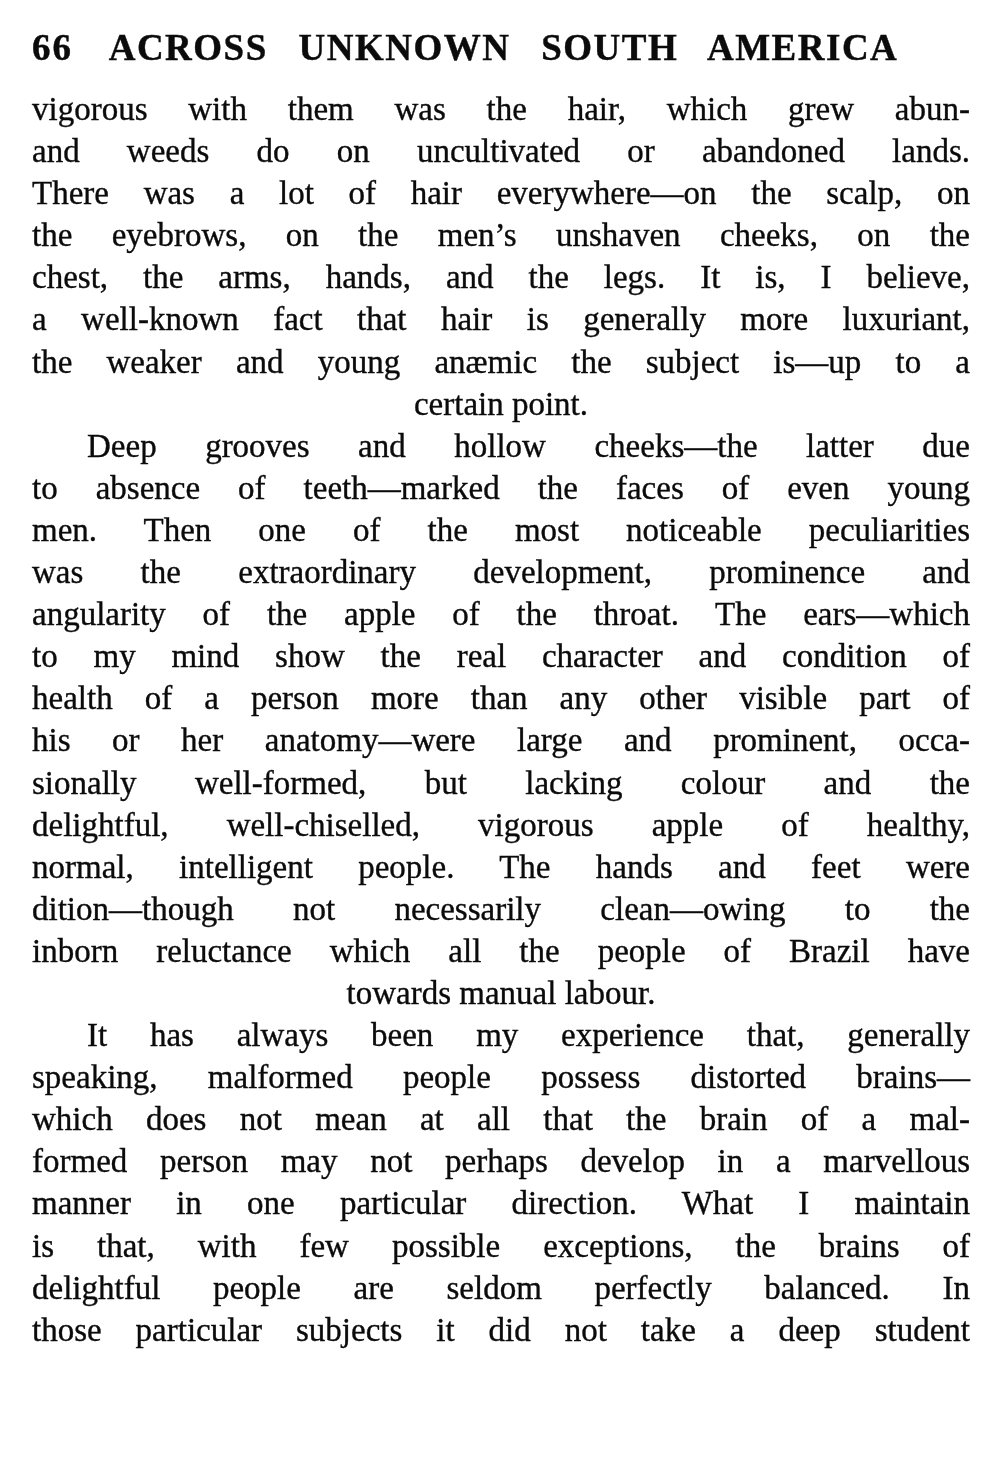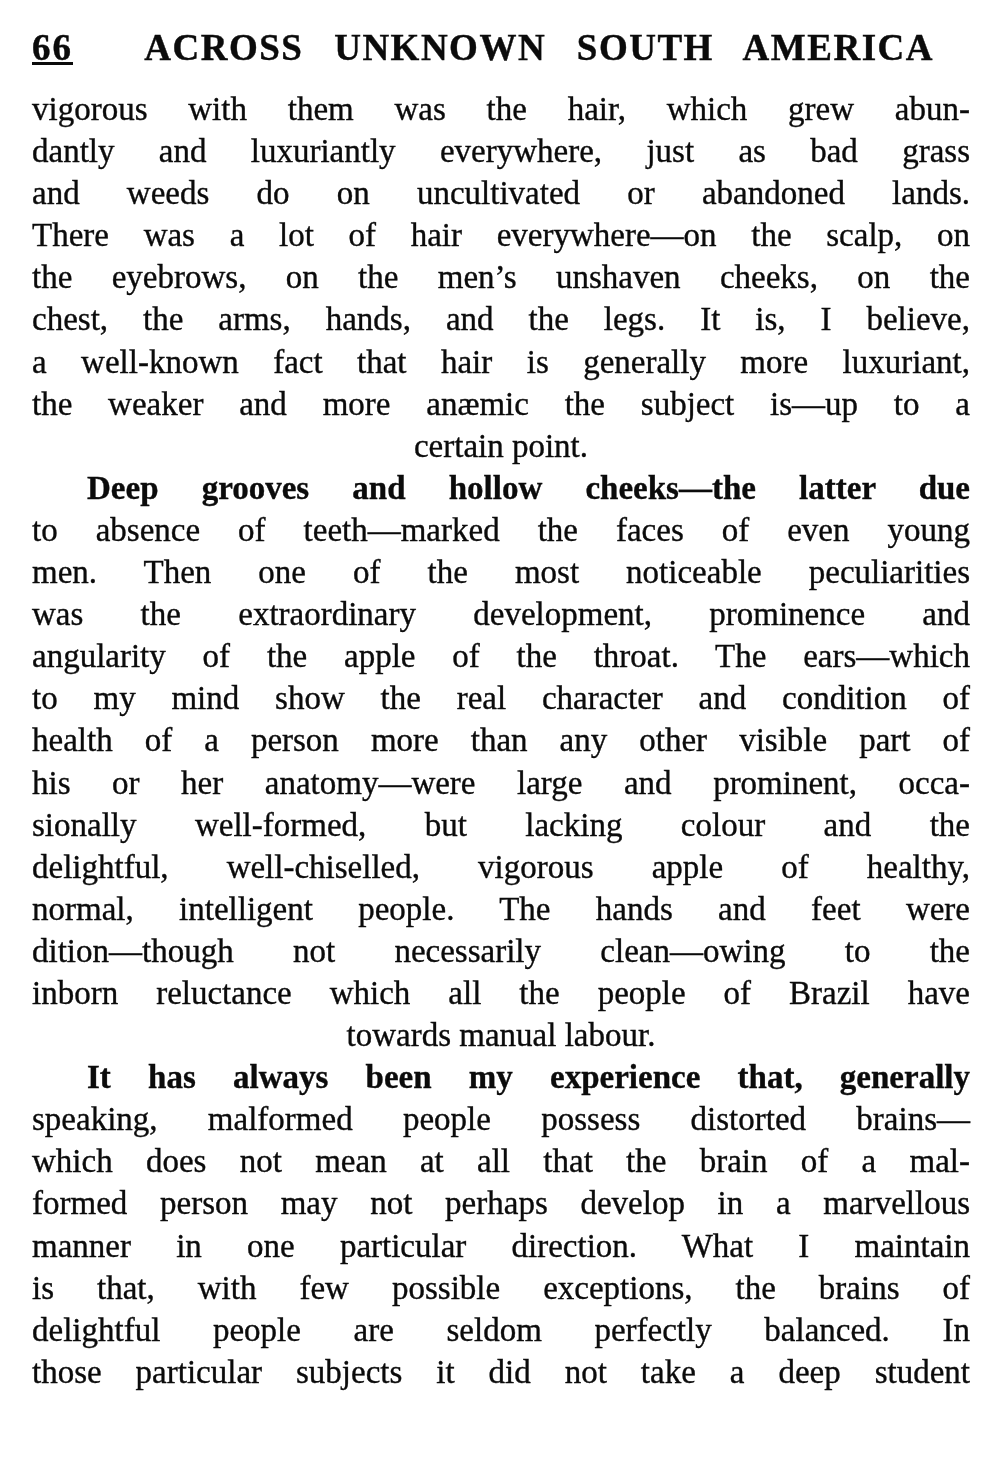--- a/index.html
+++ b/index.html
@@ -23,25 +23,24 @@
     align-items: baseline;
     font-weight: bold;
     font-size: 37px;
     line-height: 44px;
     -webkit-text-stroke: 0.4px currentColor;
     margin-bottom: 18px;
   }
   .page-number {
     flex: 0 0 auto;
     letter-spacing: 2px;
-    text-decoration: underline;
   }
   .running-title {
     flex: 1 1 auto;
-    text-align: right;
+    text-align: center;
     letter-spacing: 1.5px;
     word-spacing: 20px;
     padding-right: 36px;
   }
   .body-text {
     font-size: 33px;
     -webkit-text-stroke: 0.35px currentColor;
   }
   .line {
     height: 42.1px;
@@ -49,40 +48,38 @@
     white-space: nowrap;
     text-align: center;
   }
   .line.j {
     white-space: normal;
     text-align: justify;
     text-align-last: justify;
   }
   .line.indent {
     text-indent: 55px;
-    font-weight: bold;
   }
 </style>
 </head>
 <body>
 
 <div class="page">
   <div class="running-header">
     <span class="page-number">66</span>
     <span class="running-title">ACROSS UNKNOWN SOUTH AMERICA</span>
   </div>
   <div class="body-text" id="body-text">
       <div class="line j">vigorous with them was the hair, which grew abun-</div>
-      <div class="line j">dantly and luxuriantly everywhere, just as bad grass</div>
       <div class="line j">and weeds do on uncultivated or abandoned lands.</div>
       <div class="line j">There was a lot of hair everywhere—on the scalp, on</div>
       <div class="line j">the eyebrows, on the men’s unshaven cheeks, on the</div>
       <div class="line j">chest, the arms, hands, and the legs.  It is, I believe,</div>
       <div class="line j">a well-known fact that hair is generally more luxuriant,</div>
-      <div class="line j">the weaker and more anæmic the subject is—up to a</div>
+      <div class="line j">the weaker and young anæmic the subject is—up to a</div>
       <div class="line">certain point.</div>
       <div class="line j indent">Deep grooves and hollow cheeks—the latter due</div>
       <div class="line j">to absence of teeth—marked the faces of even young</div>
       <div class="line j">men.  Then one of the most noticeable peculiarities</div>
       <div class="line j">was the extraordinary development, prominence and</div>
       <div class="line j">angularity of the apple of the throat.  The ears—which</div>
       <div class="line j">to my mind show the real character and condition of</div>
       <div class="line j">health of a person more than any other visible part of</div>
       <div class="line j">his or her anatomy—were large and prominent, occa-</div>
       <div class="line j">sionally well-formed, but lacking colour and the</div>

